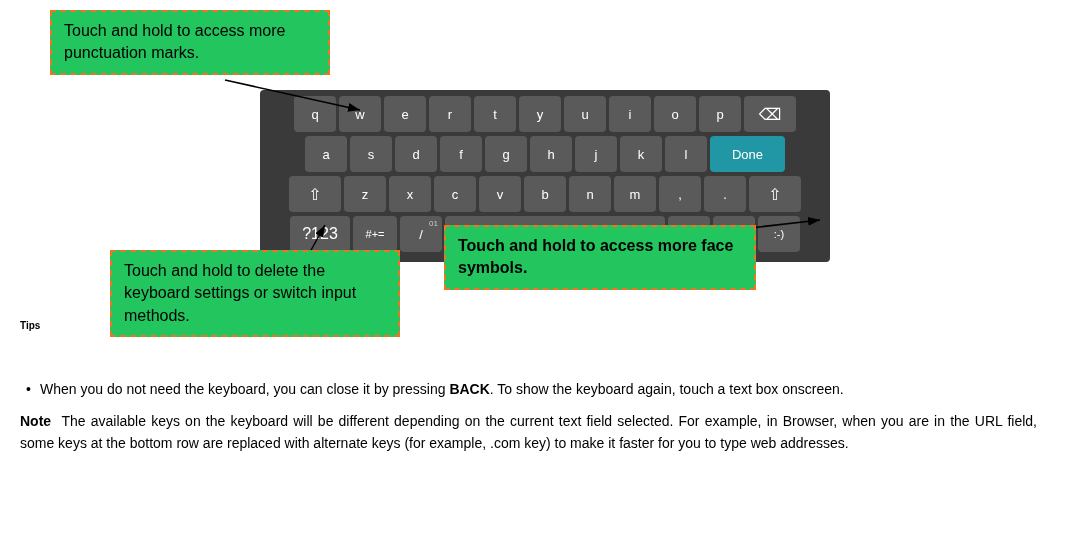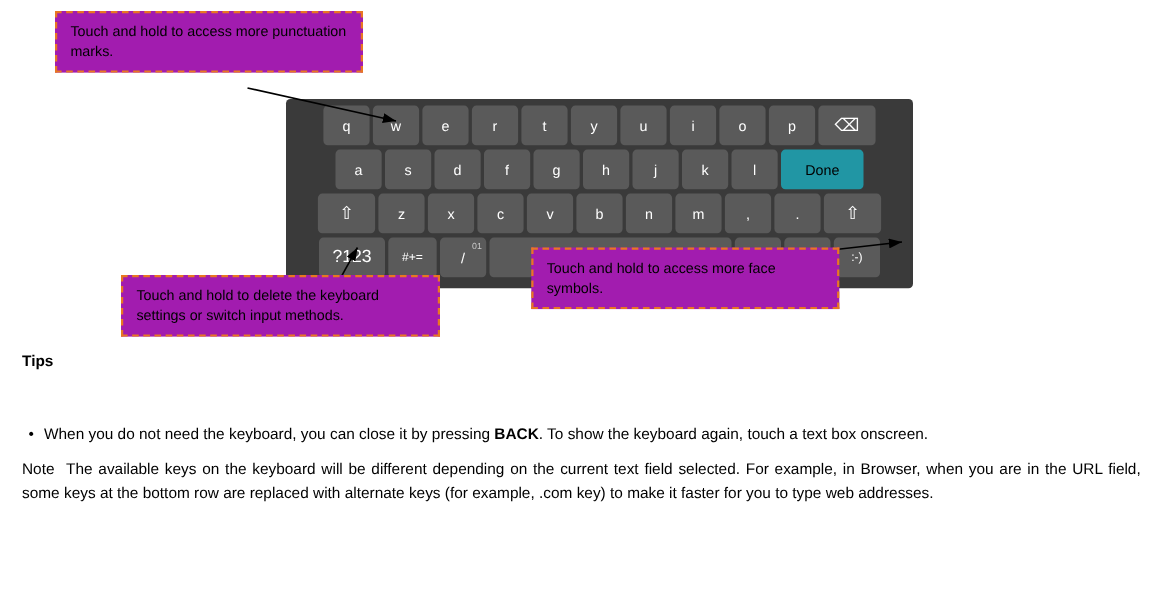--- a/index.html
+++ b/index.html
@@ -15,43 +15,44 @@
 
     .main-container {
       position: relative;
       width: 100%;
     }
 
     
     .callout-box {
       position: absolute;
       border: 2px dashed #e87722;
-      background: #a21caf;
+      background: #22c55e;
       padding: 8px 12px;
-      font-size: 13px;
+      font-size: 16px;
       line-height: 1.4;
       color: #000;
     }
 
     .callout-top {
       top: 0;
       left: 30px;
       width: 280px;
     }
 
     .callout-bottom-left {
       top: 240px;
       left: 90px;
       width: 290px;
     }
 
     .callout-bottom-right {
       top: 215px;
-      left: 463px;
-      width: 280px;
+      left: 424px;
+      width: 312px;
+      font-weight: bold;
     }
 
     
     .arrows-svg {
       position: absolute;
       top: 0;
       left: 0;
       width: 100%;
       height: 330px;
       pointer-events: none;
@@ -89,21 +90,21 @@
       align-items: center;
       justify-content: center;
       height: 36px;
       min-width: 42px;
       cursor: pointer;
       user-select: none;
       position: relative;
     }
     .key.done {
       background: #2196a4;
-      color: #000000;
+      color: #ffffff;
       min-width: 75px;
     }
     .key.shift {
       min-width: 52px;
       font-size: 16px;
     }
     .key.backspace {
       min-width: 52px;
       font-size: 16px;
     }
@@ -130,21 +131,21 @@
     .tips-section {
       position: absolute;
       top: 310px;
       left: 0;
       width: 100%;
       padding-right: 10px;
     }
 
     .tips-title {
       font-weight: bold;
-      font-size: 14px;
+      font-size: 10px;
       margin-bottom: 6px;
     }
 
     .tips-list {
       list-style: none;
       padding: 0;
       margin-top: 48px;
     }
 
     .tips-list li {
@@ -162,21 +163,21 @@
       top: 0;
     }
 
     .note-section {
       margin-top: 8px;
       line-height: 1.6;
       text-align: justify;
     }
 
     .note-label {
-      font-weight: normal;
+      font-weight: bold;
     }
   </style>
 </head>
 <body>
 
 <div class="main-container" style="height:554px;">
 
   <div class="callout-box callout-top">
     <span>Touch and hold to access more punctuation marks.</span>
   </div>

